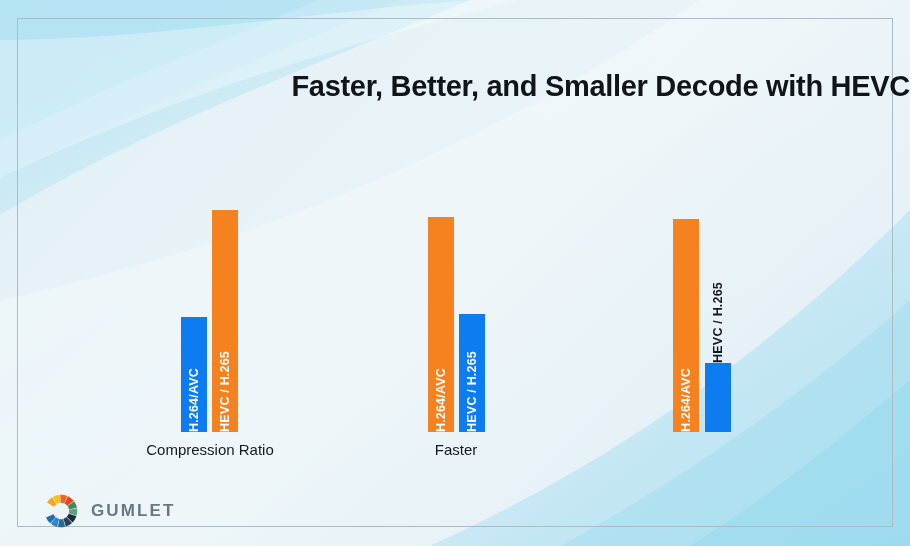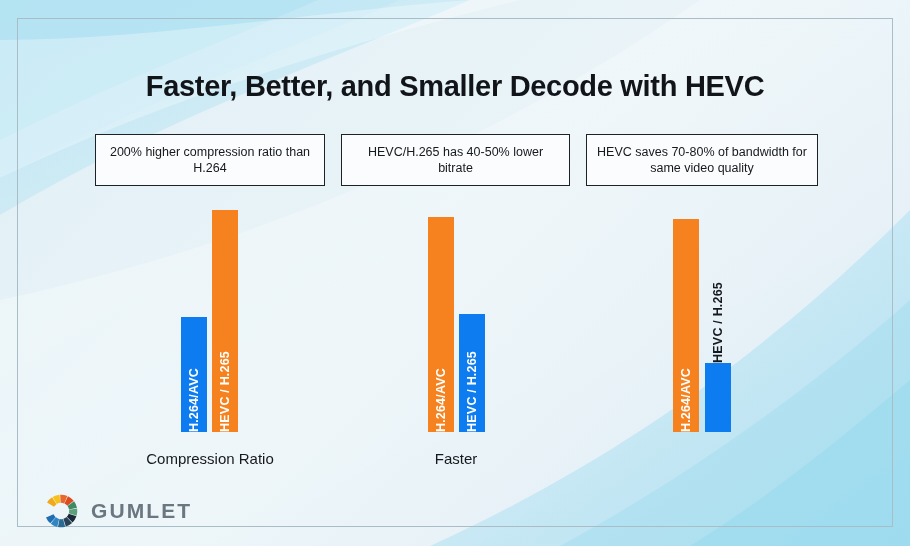--- a/index.html
+++ b/index.html
@@ -35,21 +35,21 @@
     box-sizing: border-box;
     pointer-events: none;
   }
 
   
   .title {
     position: absolute;
     left: 0;
     top: 70px;
     width: 910px;
-    text-align: center;
+    text-align: right;
     font-size: 29px;
     font-weight: bold;
     letter-spacing: -0.3px;
     color: #111418;
   }
 
   
   .callouts {
     position: absolute;
     left: 0;
@@ -122,40 +122,40 @@
   
   .bar-label.outside {
     position: absolute;
     bottom: 100%;
     color: #16191d;
     padding-bottom: 5px;
   }
 
   .cat-label {
     position: absolute;
-    top: 240px;
+    top: 231px;
     left: 0;
     width: 180px;
     text-align: center;
     font-size: 15px;
     color: #16191d;
   }
 
   
   .logo {
     position: absolute;
     left: 44px;
     bottom: 18px;
     display: flex;
     align-items: center;
     gap: 13px;
   }
   .logo-mark { width: 34px; height: 34px; display: block; }
   .logo-text {
-    font-size: 21px;
+    font-size: 17px;
     font-weight: bold;
     letter-spacing: 2.1px;
     color: #6b7780;
   }
 </style>
 </head>
 <body>
 
 <div class="infographic">
 
@@ -186,25 +186,20 @@
       <path d="M910,546 L910,210 C790,330 640,450 430,546 Z" fill="url(#swooshBot)" opacity="0.50"></path>
       <path d="M910,546 L910,300 C820,380 700,470 560,546 Z" fill="#9fdcf0" opacity="0.45"></path>
       <path d="M910,546 L910,380 C850,430 780,490 690,546 Z" fill="#8fd8ee" opacity="0.40"></path>
     </svg>
   </div>
 
   <div class="frame"></div>
 
   <div class="title">Faster, Better, and Smaller Decode with HEVC</div>
 
-  <div class="callouts">
-    <div class="callout c0">200% higher compression ratio than H.264</div>
-    <div class="callout c1">HEVC/H.265 has 40-50% lower bitrate</div>
-    <div class="callout c2">HEVC saves 70-80% of bandwidth for same video quality</div>
-  </div>
 
   <div class="chart">
 
     <div class="group g0">
       <div class="plot">
         <div class="bar" style="left: 61px; height: 115.44px; background: rgb(12, 124, 240);">
           <span class="bar-label" style="color: rgb(255, 255, 255);">H.264/AVC</span>
         </div>
         <div class="bar" style="left: 92px; height: 222px; background: rgb(245, 130, 31);">
           <span class="bar-label" style="color: rgb(255, 255, 255);">HEVC / H.265</span>

